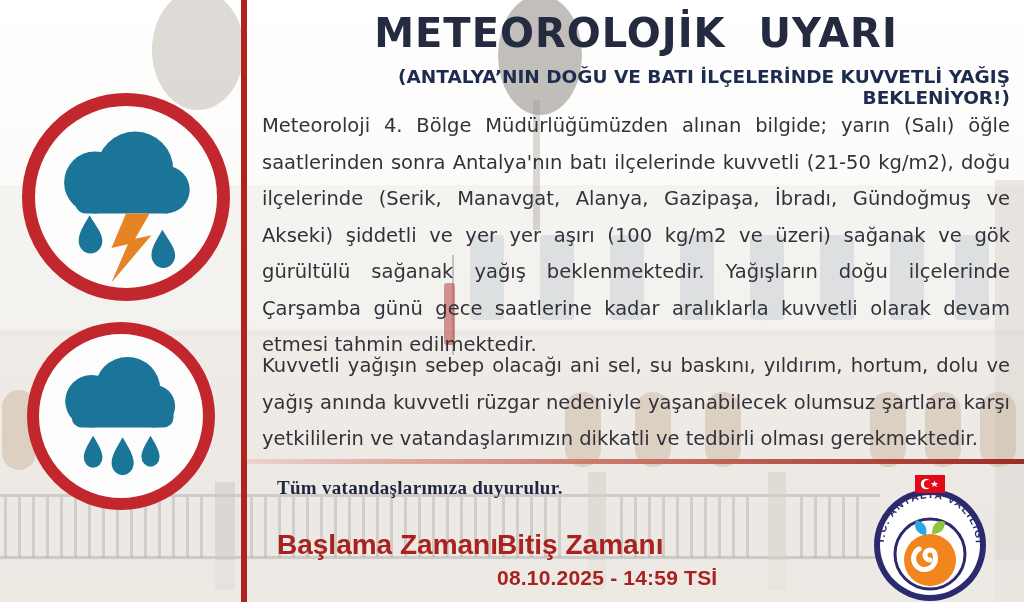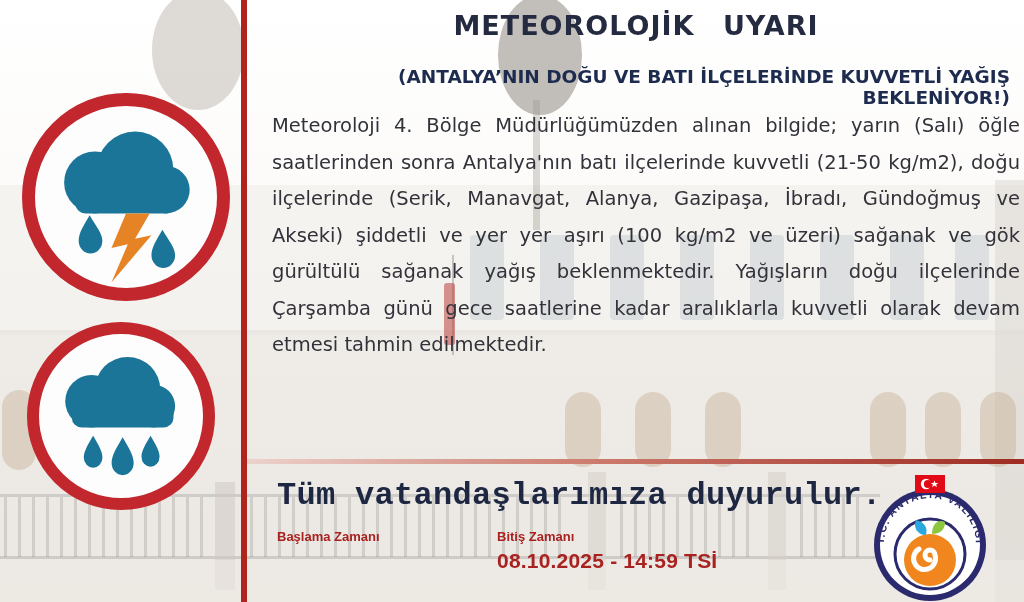--- a/index.html
+++ b/index.html
@@ -12,34 +12,34 @@
   
   .v-rule{left:241px;top:0;width:6px;height:602px;background:#b0241f;}
   .h-rule{left:247px;top:459px;width:777px;height:5px;
     background:linear-gradient(90deg,#ecd2cc 0%,#cc7a6c 45%,#9e2b22 100%);}
   
   .badge{border-radius:50%;background:#fdfdfd;box-sizing:border-box;border:13px solid #c1272d;}
   .badge-storm{left:22px;top:93px;width:208px;height:208px;}
   .badge-rain{left:27px;top:322px;width:188px;height:188px;border-width:12px;}
   .badge svg{width:100%;height:100%;display:block;}
   
-  .title{left:262px;top:10px;width:748px;text-align:center;font-size:27px;font-weight:bold;
+  .title{left:262px;top:10px;width:748px;text-align:center;font-size:40px;font-weight:bold;
     color:#242a40;letter-spacing:1px;word-spacing:18px;}
   .subtitle{left:262px;top:66px;width:748px;text-align:right;font-size:18.5px;font-weight:bold;
     color:#1d2b4e;}
   .para{left:262px;width:748px;font-size:19.5px;line-height:36.5px;color:#33323a;
-    text-align:justify;margin-left:10px;}
+    text-align:justify;}
   .para1{top:108px;}
   .para2{top:348px;}
-  .announcement{left:277px;top:477px;font-family:Liberation Mono, monospace;font-size:32px;
+  .announcement{left:277px;top:477px;font-family:Liberation Serif, serif;font-size:19px;
     font-weight:bold;color:#1e2742;letter-spacing:0.3px;}
   .sched{display:flex;flex-direction:column;gap:5px;}
   .sched-start{left:277px;top:529px;}
   .sched-end{left:497px;top:529px;}
-  .sched-label{font-family:"Liberation Sans",sans-serif;font-size:13px;font-weight:bold;color:#a92220;}
+  .sched-label{font-family:"Liberation Sans",sans-serif;font-size:28px;font-weight:bold;color:#a92220;}
   .sched-value{font-family:"Liberation Sans",sans-serif;font-size:21px;font-weight:bold;color:#a92220;letter-spacing:0.2px;}
   .logo{left:866px;top:468px;width:128px;height:134px;}
 </style>
 </head>
 <body>
 
 <div class="poster">
 
   <svg class="abs bg" viewBox="0 0 1024 602" aria-hidden="true">
     <rect x="0" y="185" width="1024" height="150" fill="#efece8" opacity="0.55"></rect>
@@ -168,20 +168,21 @@
         <path transform="translate(51,63) scale(1.12)" d="M0 0 C-3.5 6 -6 10 -6 14 a6 6.6 0 0 0 12 0 C6 10 3.5 6 0 0 Z"></path>
         <path transform="translate(68,62) scale(0.92)" d="M0 0 C-3.5 6 -6 10 -6 14 a6 6.6 0 0 0 12 0 C6 10 3.5 6 0 0 Z"></path>
       </g>
     </svg>
   </div>
 
   <div class="abs title">METEOROLOJİK UYARI</div>
   <div class="abs subtitle">(ANTALYA’NIN DOĞU VE BATI İLÇELERİNDE KUVVETLİ YAĞIŞ BEKLENİYOR!)</div>
 
   <div class="abs para para1">Meteoroloji 4. Bölge Müdürlüğümüzden alınan bilgide; yarın (Salı) öğle saatlerinden sonra Antalya'nın batı ilçelerinde kuvvetli (21-50 kg/m2), doğu ilçelerinde (Serik, Manavgat, Alanya, Gazipaşa, İbradı, Gündoğmuş ve Akseki) şiddetli ve yer yer aşırı (100 kg/m2 ve üzeri) sağanak ve gök gürültülü sağanak yağış beklenmektedir. Yağışların doğu ilçelerinde Çarşamba günü gece saatlerine kadar aralıklarla kuvvetli olarak devam etmesi tahmin edilmektedir.</div>
+  <div class="abs para para2">Kuvvetli yağışın sebep olacağı ani sel, su baskını, yıldırım, hortum, dolu ve yağış anında kuvvetli rüzgar nedeniyle yaşanabilecek olumsuz şartlara karşı yetkililerin ve vatandaşlarımızın dikkatli ve tedbirli olması gerekmektedir.</div>
 
   <div class="abs announcement">Tüm vatandaşlarımıza duyurulur.</div>
 
   <div class="abs sched sched-start">
     <div class="sched-label">Başlama Zamanı</div>
   </div>
   <div class="abs sched sched-end">
     <div class="sched-label">Bitiş Zamanı</div>
     <div class="sched-value">08.10.2025 - 14:59 TSİ</div>
   </div>

